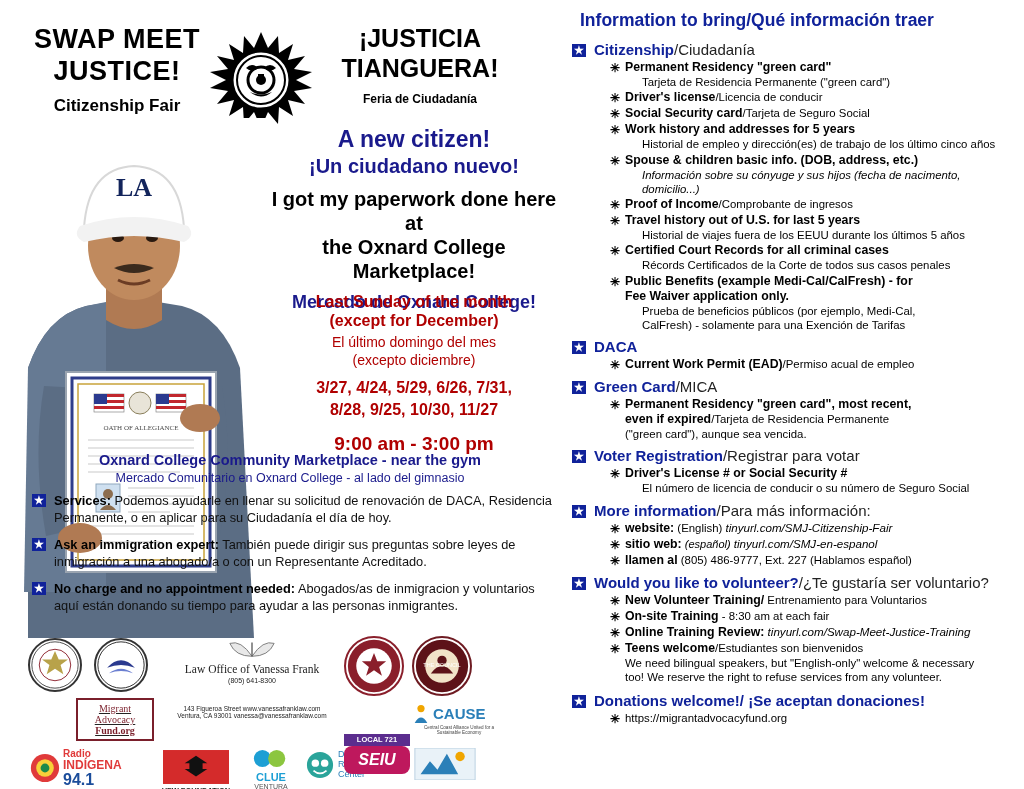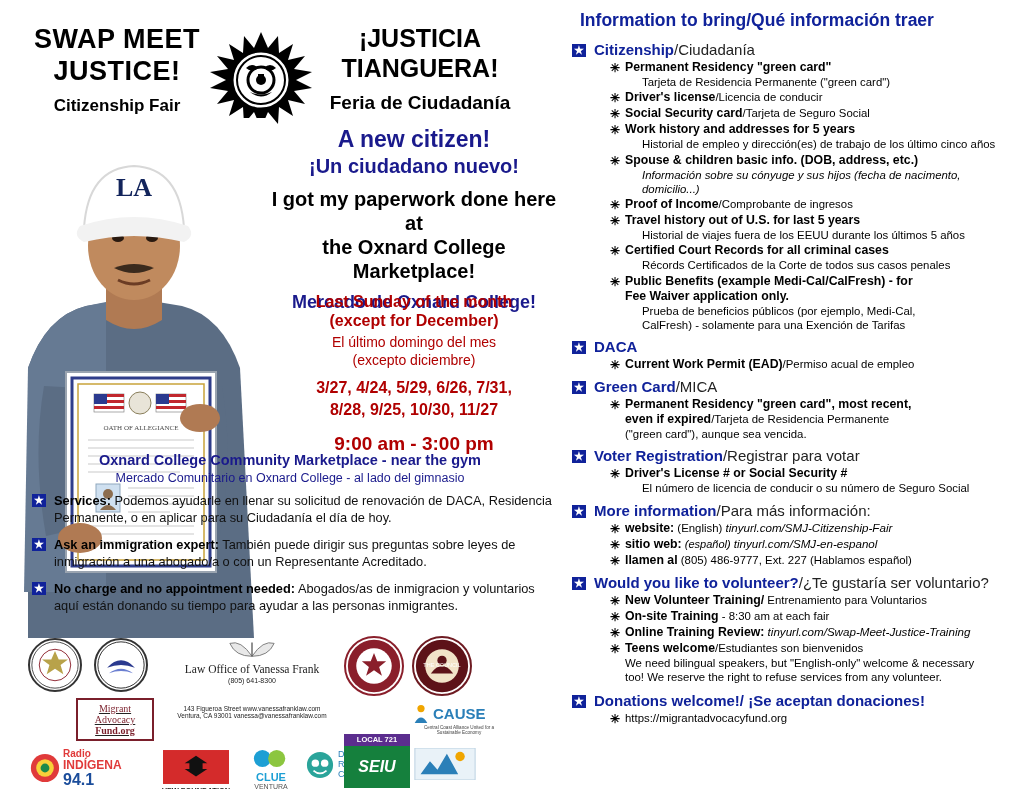--- a/index.html
+++ b/index.html
@@ -67,21 +67,21 @@
     top: 0;
     width: 240px;
     text-align: center;
   }
   .head-right .l1 {
     font-size: 25px;
     font-weight: bold;
     line-height: 1.18;
   }
   .head-right .l2 {
-    font-size: 19px;
+    font-size: 12px;
     font-weight: bold;
     margin-top: 9px;
   }
 
   .photo {
     position: absolute;
     left: 10px;
     top: 118px;
     width: 262px;
     height: 520px;
@@ -550,21 +550,21 @@
           <div style="text-align:left; color:#2a7fb8; font-size:9px; line-height:1.1;">
             <div>Dream</div>
             <div>Resource</div>
             <div>Center</div>
           </div>
         </div>
       </div>
 
       <div class="logo" style="left:330px; top:68px; width:66px;">
         <div style="background:#5b2d8e; color:#fff; font-size:7.5px; font-weight:bold; padding:2px 3px;margin-top:36px;">LOCAL 721</div>
-        <div style="background:#15803d; color:#fff; font-size:16px; font-weight:bold; font-style:italic; padding:12px 3px;">SEIU</div>
+        <div style="background:#be185d; color:#fff; font-size:16px; font-weight:bold; font-style:italic; padding:5px 3px;border-radius:8px;">SEIU</div>
       </div>
 
       <div class="logo" style="left:398px; top:74px; width:94px;">
         <div style="display:flex; align-items:center; gap:3px;">
           <svg viewBox="0 0 20 22" width="18" height="20" aria-hidden="true">
             <circle cx="10" cy="5" r="4" fill="#f0a500"></circle>
             <path d="M3 21 q7 -12 14 0 Z" fill="#2a7fb8"></path>
           </svg>
           <div style="color:#2a7fb8; font-size:15px; font-weight:bold;">CAUSE</div>
         </div>

